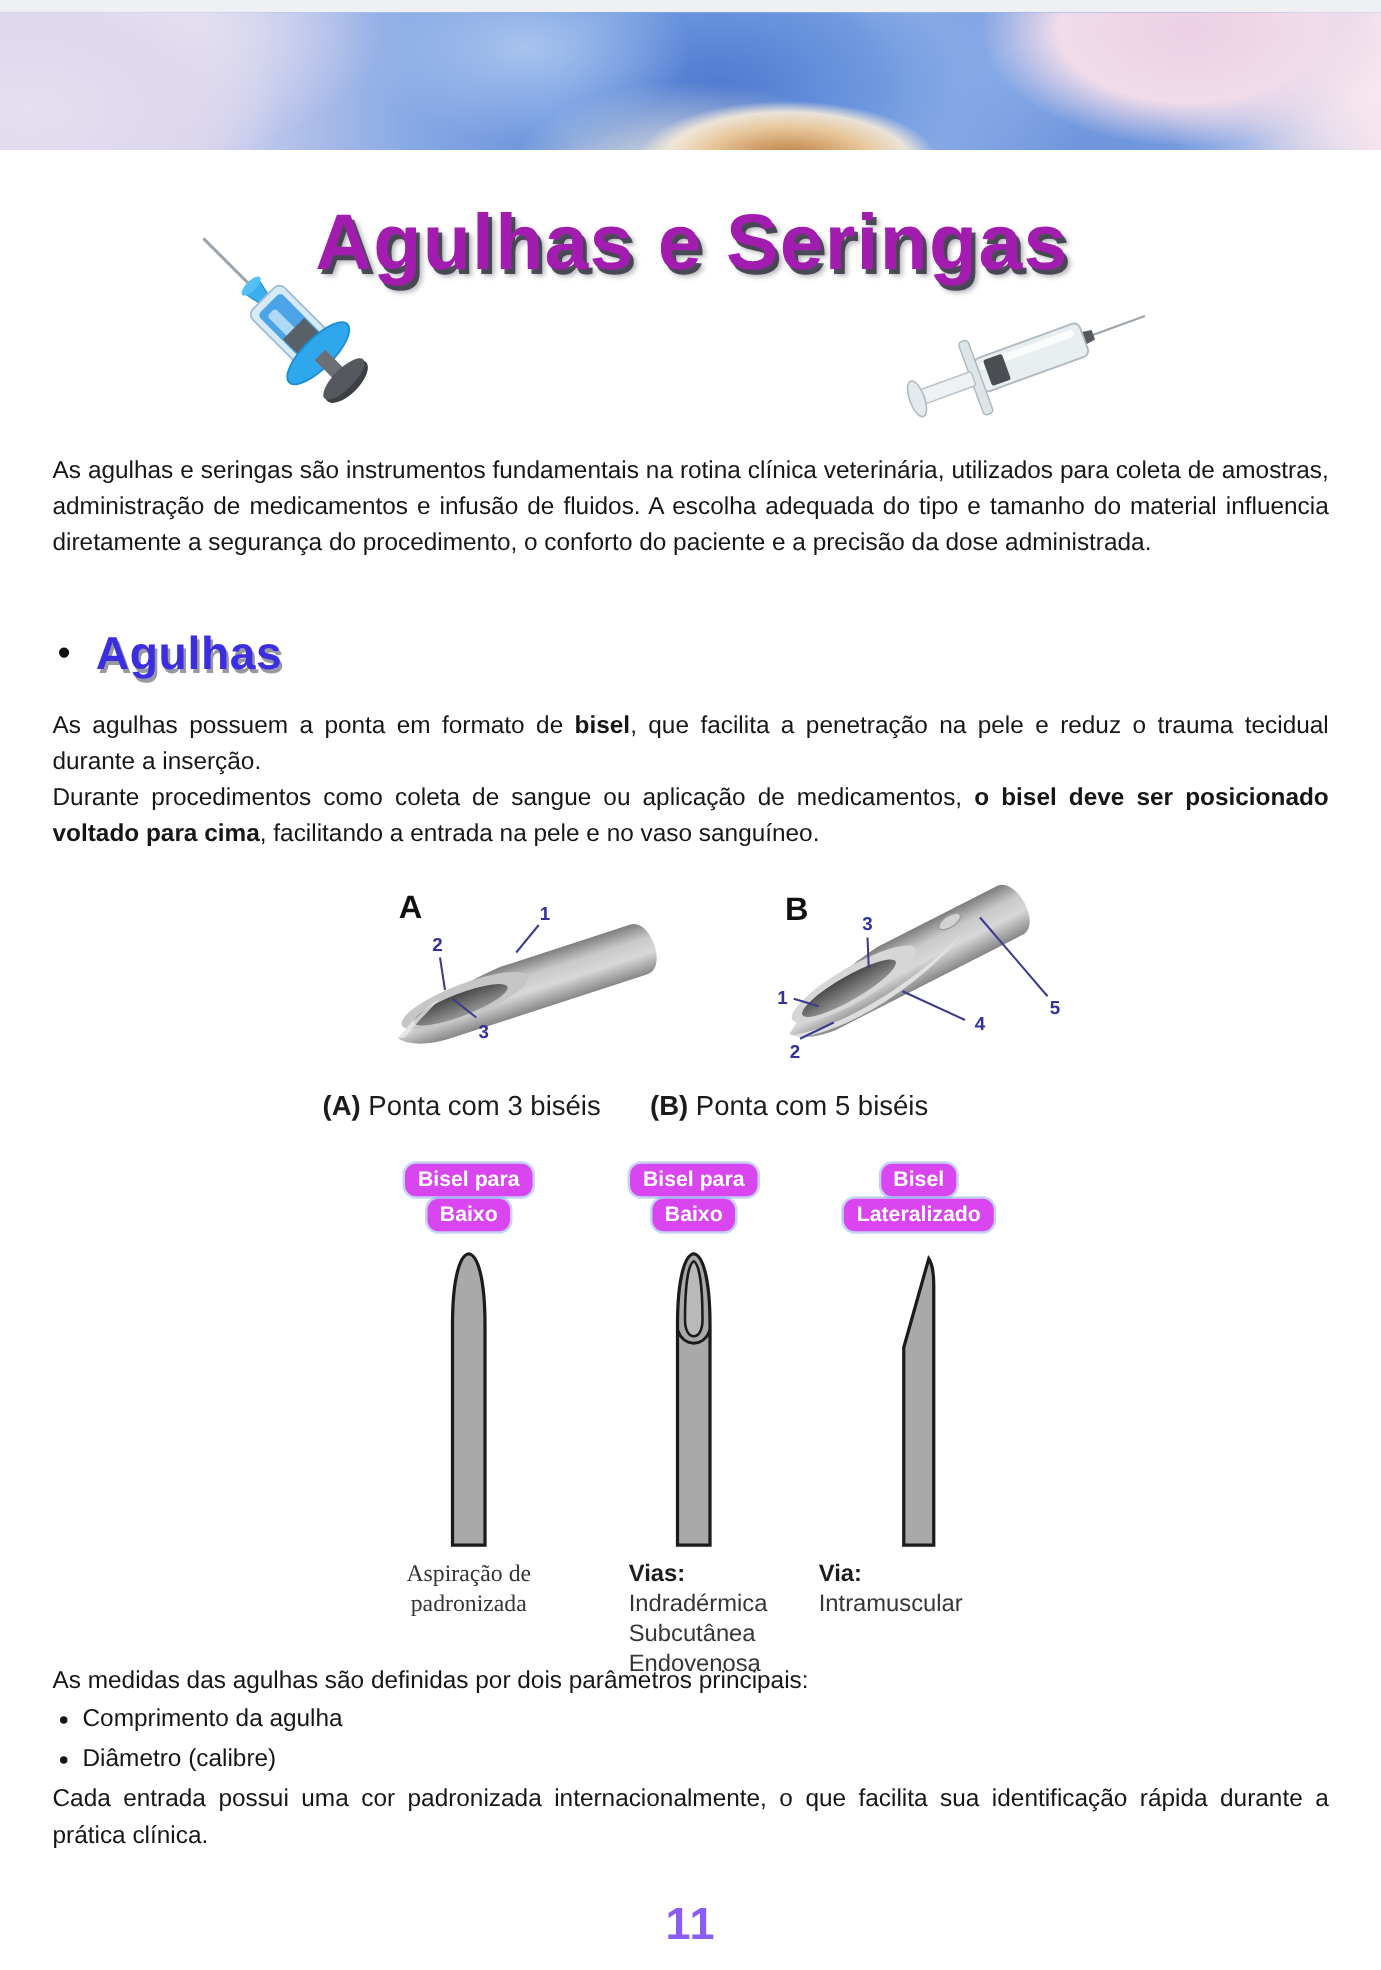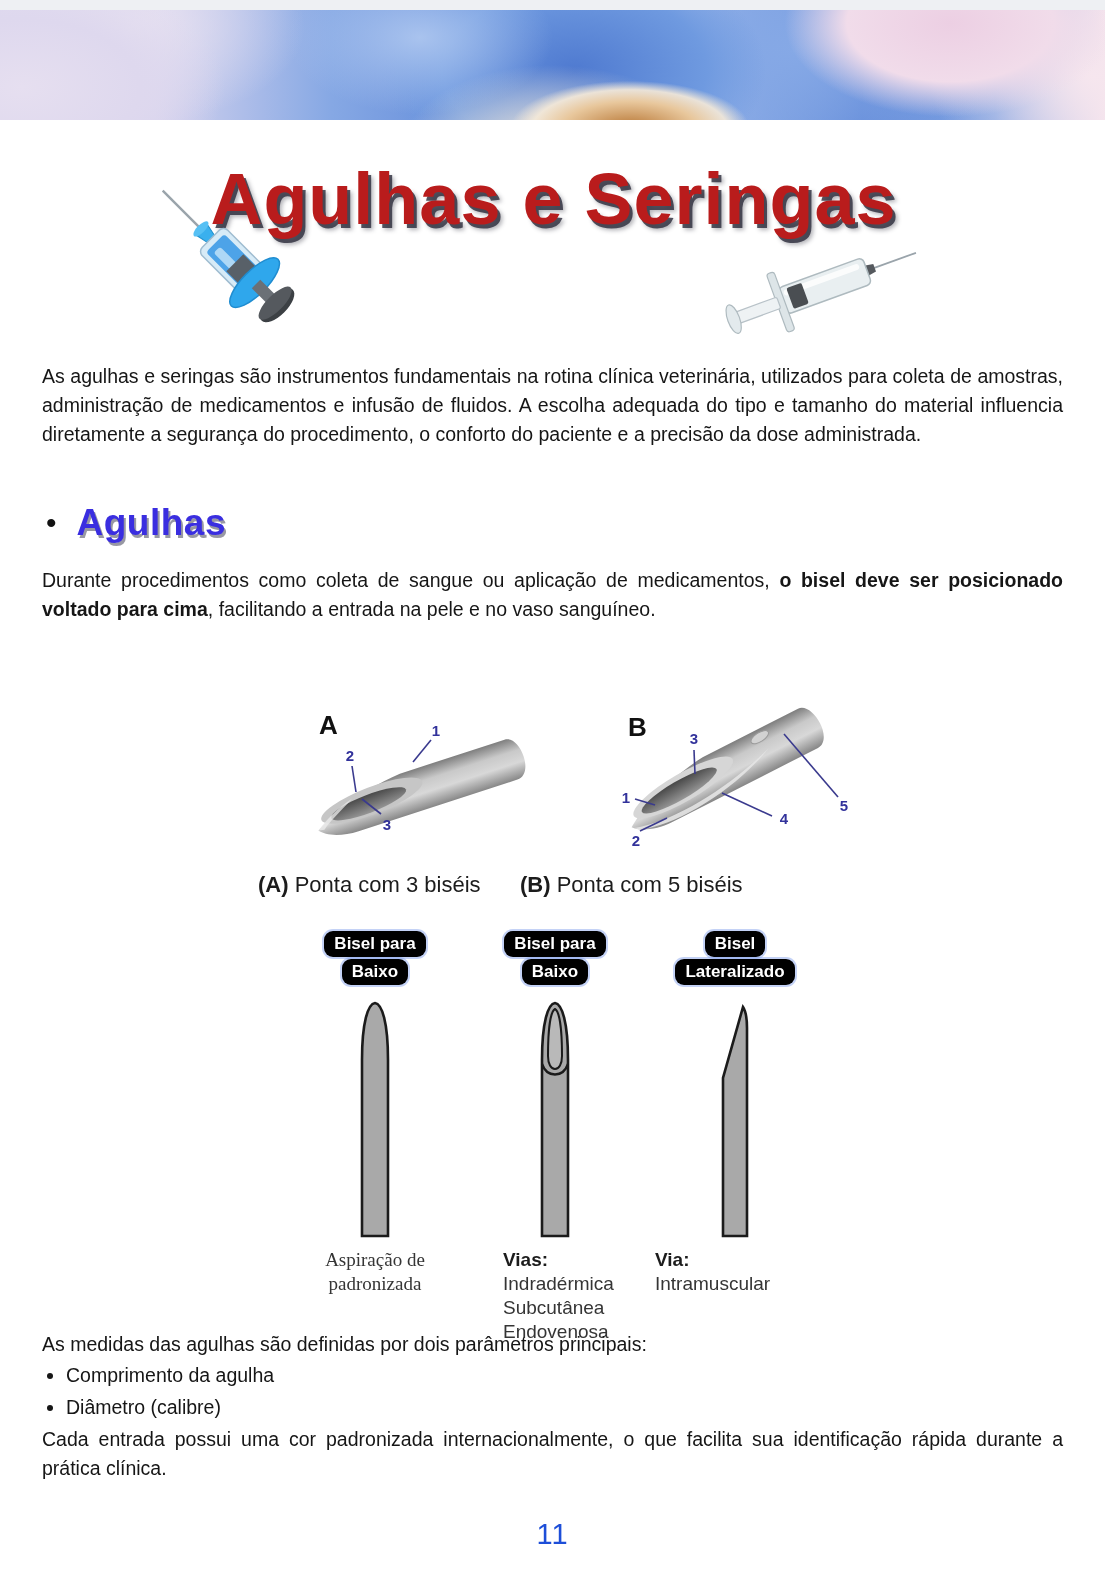--- a/index.html
+++ b/index.html
@@ -22,21 +22,21 @@
       radial-gradient(ellipse 260px 150px at 2% 70%, #e6dff0 0%, #ded8ee 45%, rgba(222,216,238,0) 78%),
       radial-gradient(ellipse 230px 130px at 12% 15%, #e8e2f1 0%, rgba(232,226,241,0) 75%),
       radial-gradient(ellipse 190px 110px at 38% 25%, #a9c3ee 0%, rgba(169,195,238,0) 70%),
       radial-gradient(ellipse 240px 150px at 52% 55%, #4f7ad0 0%, #6f9ae0 55%, rgba(111,154,224,0) 80%),
       radial-gradient(ellipse 260px 170px at 72% 35%, #86a9e6 0%, rgba(134,169,230,0) 78%),
       linear-gradient(90deg,#ded8ee 0%,#d6d3ee 14%,#86a8e4 30%,#5c86d8 46%,#9db9ea 62%,#5f88d8 78%,#7ea2e2 90%,#f3e2ec 100%);
   }
   
   .title-block{position:absolute;left:0;top:150px;width:1105px;height:200px;text-align:center;}
   .main-title{
-    margin:8px 0 0 2px;font-size:72px;font-weight:800;letter-spacing:1px;color:#b91c1c;
+    margin:8px 0 0 2px;font-size:63px;font-weight:800;letter-spacing:1px;color:#a21caf;
     text-shadow:3px 4px 0 rgba(43,43,58,.8), 5px 6px 4px rgba(43,43,58,.35);
   }
   .sub-title{
     margin:2px 0 0 0;font-size:44px;color:#4a80e8;
     font-family:"DejaVu Serif", serif;font-style:italic;letter-spacing:7px;
   }
   .syringe-left{position:absolute;left:140px;top:10px;width:185px;height:185px;}
   .syringe-right{position:absolute;left:722px;top:80px;width:205px;height:115px;}
   
   .para{position:absolute;left:42px;width:1021px;font-size:19.5px;line-height:29px;text-align:justify;}
@@ -57,38 +57,38 @@
   .num{font-family:"Liberation Sans",sans-serif;font-weight:bold;font-size:15px;fill:#32329b;text-anchor:middle;}
   .leader{stroke:#3a3a8e;stroke-width:1.6;fill:none;}
   .captions{position:absolute;left:0;top:872px;width:1105px;font-size:22px;color:#1c1c1c;}
   .captionA{position:absolute;left:258px;}
   .captionB{position:absolute;left:520px;}
   .captions b{font-weight:bold;}
   
   .orient{position:absolute;left:285px;top:930px;width:540px;display:flex;}
   .ocol{width:180px;display:flex;flex-direction:column;align-items:center;}
   .badge{
-    display:inline-block;background:#000000;color:#fff;font-weight:bold;font-size:17px;
+    display:inline-block;background:#d946ef;color:#fff;font-weight:bold;font-size:17px;
     padding:1px 10px 2px 10px;border-radius:9px;margin:1px 0;line-height:23px;
     box-shadow:0 0 0 2px rgba(125,155,235,.45);
   }
   .shaft{margin-top:12px;}
   .desc{margin-top:10px;font-size:19px;line-height:24px;color:#353535;}
   .desc.center{text-align:center;font-family:Liberation Serif, serif;}
   .desc.left{align-self:flex-start;text-align:left;}
   .desc .dtitle{font-weight:bold;color:#1c1c1c;}
   #ocol2 .desc{margin-left:38px;}
   #ocol3 .desc{margin-left:10px;}
   
   #params{top:1330px;}
   #params .plist{margin:2px 0 2px 24px;padding:0;}
   #params .plist li{margin:0 0 3px 0;list-style:disc;}
   
   .footer{position:absolute;left:0;top:1518px;width:1105px;text-align:center;}
-  .page-number{font-size:29px;font-weight:400;color:#1d4ed8;letter-spacing:1px;}
+  .page-number{font-size:36px;font-weight:700;color:#8b5cf6;letter-spacing:1px;}
 </style>
 </head>
 <body>
 
 <div class="top-strip"></div>
 <div class="marble"></div>
 
 <div class="title-block">
   <svg class="syringe-left" viewBox="0 0 185 185" aria-hidden="true">
     <g transform="rotate(-45 92 100)">
@@ -125,20 +125,21 @@
 <div class="para" id="intro">
   <p>As agulhas e seringas são instrumentos fundamentais na rotina clínica veterinária, utilizados para coleta de amostras, administração de medicamentos e infusão de fluidos. A escolha adequada do tipo e tamanho do material influencia diretamente a segurança do procedimento, o conforto do paciente e a precisão da dose administrada.</p>
 </div>
 
 <div class="section-heading">
   <span class="bullet">•</span>
   <span class="heading-text">Agulhas</span>
 </div>
 
 <div class="para" id="bevel-text">
+  <p><span>As agulhas possuem a ponta em formato de </span><b>bisel</b><span>, que facilita a penetração na pele e reduz o trauma tecidual durante a inserção.</span></p>
   <p><span>Durante procedimentos como coleta de sangue ou aplicação de medicamentos, </span><b>o bisel deve ser posicionado voltado para cima</b><span>, facilitando a entrada na pele e no vaso sanguíneo.</span></p>
 </div>
 
 <div class="figures">
   <svg class="figA" width="250" height="155" viewBox="0 0 250 155">
     <defs>
       <linearGradient id="gA" gradientUnits="userSpaceOnUse" x1="0" y1="-24" x2="0" y2="24">
         <stop offset="0" stop-color="#6e6e6e"></stop>
           <stop offset=".35" stop-color="#c9c9c9"></stop>
         <stop offset=".6" stop-color="#d8d8d8"></stop>

